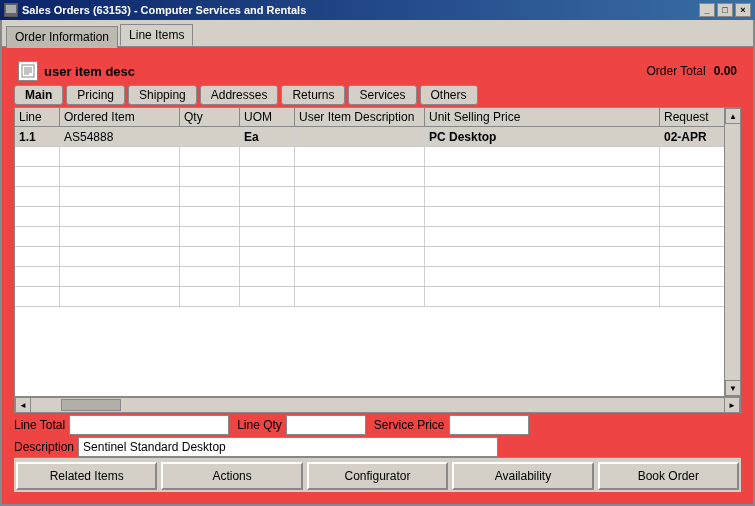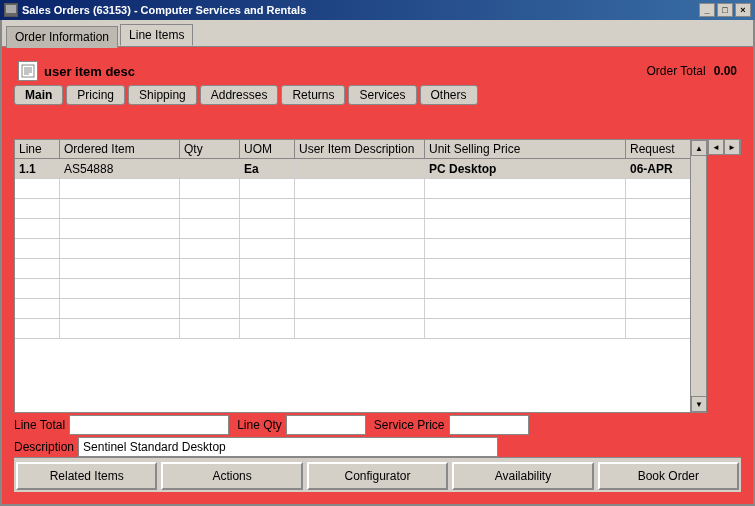--- a/index.html
+++ b/index.html
@@ -383,42 +383,42 @@
         <span>Returns</span>
       </div>
       <div class="sub-tab">
         <span>Services</span>
       </div>
       <div class="sub-tab">
         <span>Others</span>
       </div>
     </div>
 
-    <div style="flex:1; position:relative; display:flex; flex-direction:row;margin-top:32px;">
+    <div style="flex:1; position:relative; display:flex; flex-direction:column;">
       <div class="table-container">
 
         <div class="table-header">
           <div class="th">Line</div>
           <div class="th">Ordered Item</div>
           <div class="th">Qty</div>
           <div class="th">UOM</div>
           <div class="th">User Item Description</div>
           <div class="th">Unit Selling Price</div>
           <div class="th">Request</div>
         </div>
 
         <div class="table-body" id="table-body">
         <div class="table-row selected">
               <div class="td bold">1.1</div>
               <div class="td">AS54888</div>
               <div class="td"></div>
               <div class="td bold">Ea</div>
               <div class="td"></div>
               <div class="td bold">PC Desktop</div>
-              <div class="td bold">06-APR</div>
+              <div class="td bold">02-APR</div>
             </div>
             <div class="table-row">
               <div class="td"></div>
               <div class="td"></div>
               <div class="td"></div>
               <div class="td"></div>
               <div class="td"></div>
               <div class="td"></div>
               <div class="td"></div>
             </div>

